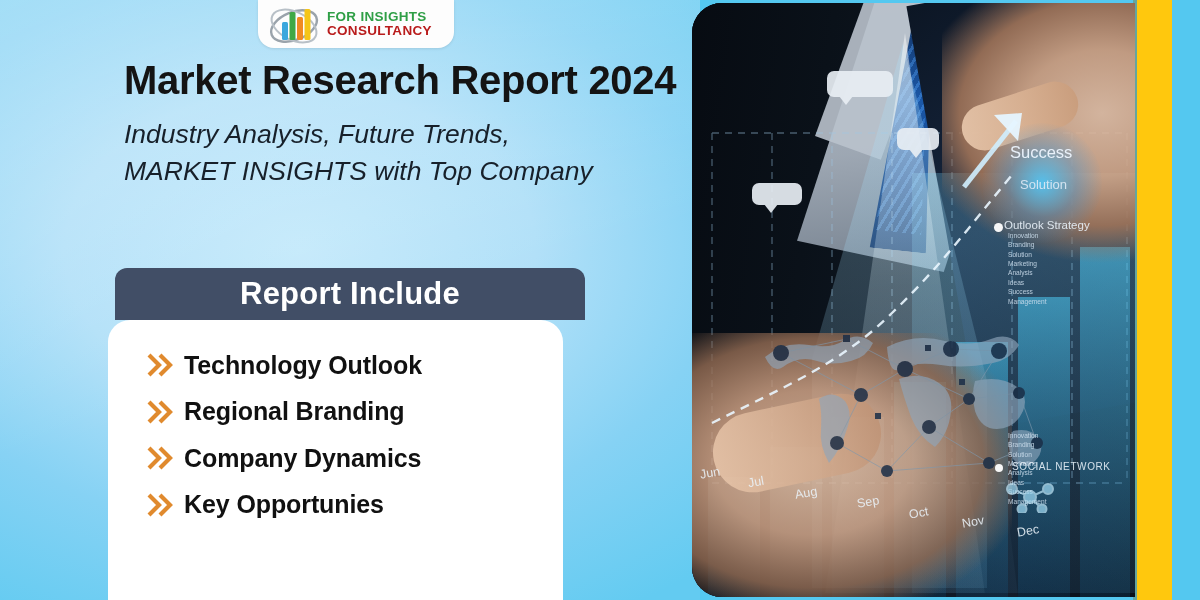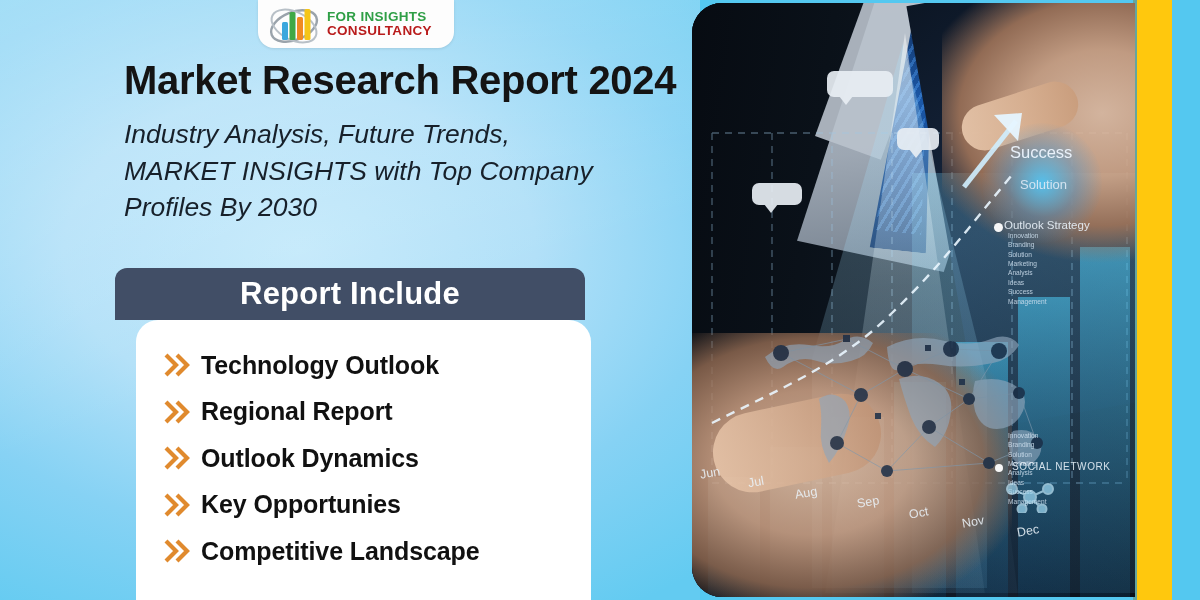--- a/index.html
+++ b/index.html
@@ -53,23 +53,23 @@
   
   .ri-header{
     position:absolute;left:115px;top:268px;width:470px;height:52px;
     background:#414e66;border-radius:12px 12px 0 0;
     display:flex;align-items:center;justify-content:center;
   }
   .ri-header-text{
     color:#ffffff;font-size:31px;font-weight:bold;letter-spacing:.2px;
   }
   .ri-card{
-    position:absolute;left:136px;top:320px;width:455px;height:280px;
+    position:absolute;left:108px;top:320px;width:455px;height:280px;
     background:#ffffff;border-radius:22px 22px 0 0;
-    padding:22px 0 0 0;box-sizing:border-box;
+    padding:22px 0 0 11px;box-sizing:border-box;
   }
   .ri-list{list-style:none;margin:0;padding:0;}
   .ri-item{display:flex;align-items:center;height:46.5px;padding-left:28px;}
   .chev{flex:0 0 30px;width:30px;height:26px;margin-right:7px;display:block;}
   .ri-label{font-size:25px;font-weight:bold;color:#111111;letter-spacing:-.1px;}
 
   
   .photo{
     position:absolute;left:692px;top:3px;width:443px;height:594px;
     border-radius:30px 0 0 30px;overflow:hidden;
@@ -215,21 +215,20 @@
     <div class="logo-text">
       <span class="logo-l1">FOR INSIGHTS</span>
       <span class="logo-l2">CONSULTANCY</span>
     </div>
   </div>
 
   <div class="title">Market Research Report 2024</div>
   <div class="subtitle">
     <span>Industry Analysis, Future Trends,</span>
     <span>MARKET INSIGHTS with Top Company</span>
-    <span>Profiles By 2030</span>
   </div>
 
   <div class="ri-header">
     <span class="ri-header-text">Report Include</span>
   </div>
 
   <div class="ri-card">
     <ul class="ri-list">
 
       <li class="ri-item">
@@ -238,46 +237,39 @@
           <path d="M13 3 L23 13 L13 23" fill="none" stroke="#e08a2e" stroke-width="4.2" stroke-linecap="butt"></path>
         </svg>
         <span class="ri-label">Technology Outlook</span>
       </li>
 
       <li class="ri-item">
         <svg class="chev" viewBox="0 0 30 26">
           <path d="M2 3 L12 13 L2 23" fill="none" stroke="#e08a2e" stroke-width="4.2"></path>
           <path d="M13 3 L23 13 L13 23" fill="none" stroke="#e08a2e" stroke-width="4.2"></path>
         </svg>
-        <span class="ri-label">Regional Report</span>
+        <span class="ri-label">Regional Branding</span>
       </li>
 
       <li class="ri-item">
         <svg class="chev" viewBox="0 0 30 26">
           <path d="M2 3 L12 13 L2 23" fill="none" stroke="#e08a2e" stroke-width="4.2"></path>
           <path d="M13 3 L23 13 L13 23" fill="none" stroke="#e08a2e" stroke-width="4.2"></path>
         </svg>
-        <span class="ri-label">Outlook Dynamics</span>
+        <span class="ri-label">Company Dynamics</span>
       </li>
 
       <li class="ri-item">
         <svg class="chev" viewBox="0 0 30 26">
           <path d="M2 3 L12 13 L2 23" fill="none" stroke="#e08a2e" stroke-width="4.2"></path>
           <path d="M13 3 L23 13 L13 23" fill="none" stroke="#e08a2e" stroke-width="4.2"></path>
         </svg>
         <span class="ri-label">Key Opportunies</span>
       </li>
 
-      <li class="ri-item">
-        <svg class="chev" viewBox="0 0 30 26">
-          <path d="M2 3 L12 13 L2 23" fill="none" stroke="#e08a2e" stroke-width="4.2"></path>
-          <path d="M13 3 L23 13 L13 23" fill="none" stroke="#e08a2e" stroke-width="4.2"></path>
-        </svg>
-        <span class="ri-label">Competitive Landscape</span>
-      </li>
 
     </ul>
   </div>
 
   <div class="photo">
 
     <div class="ph suit-dark"></div>
     <div class="ph shoulder"></div>
     <div class="ph shirt"></div>
     <div class="ph collarL"></div>

